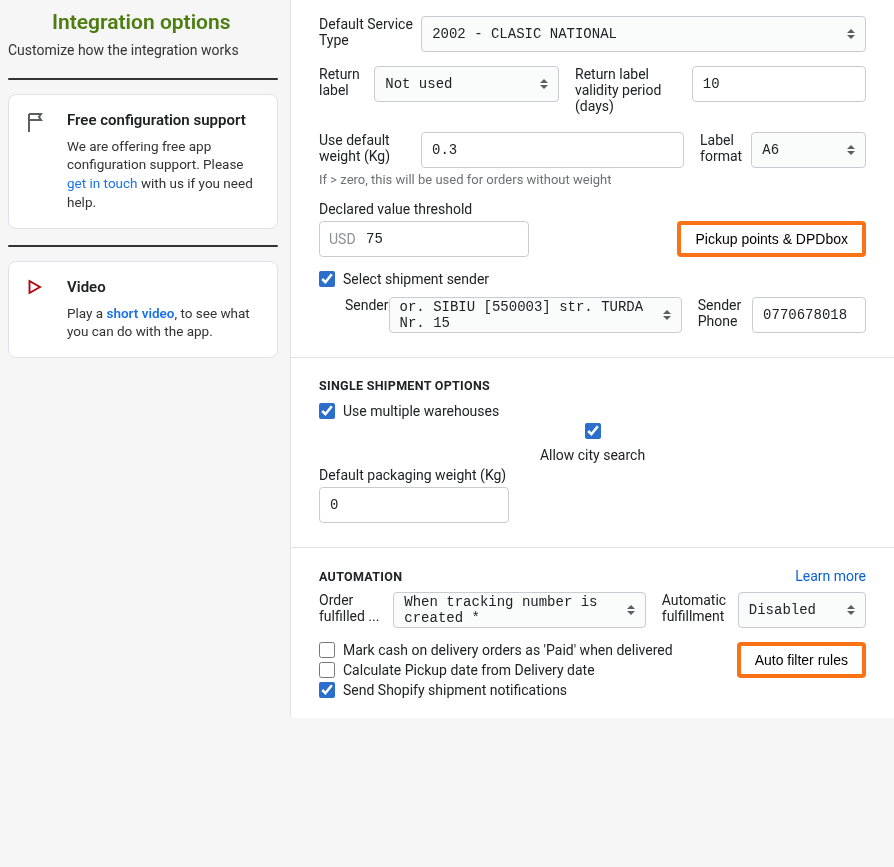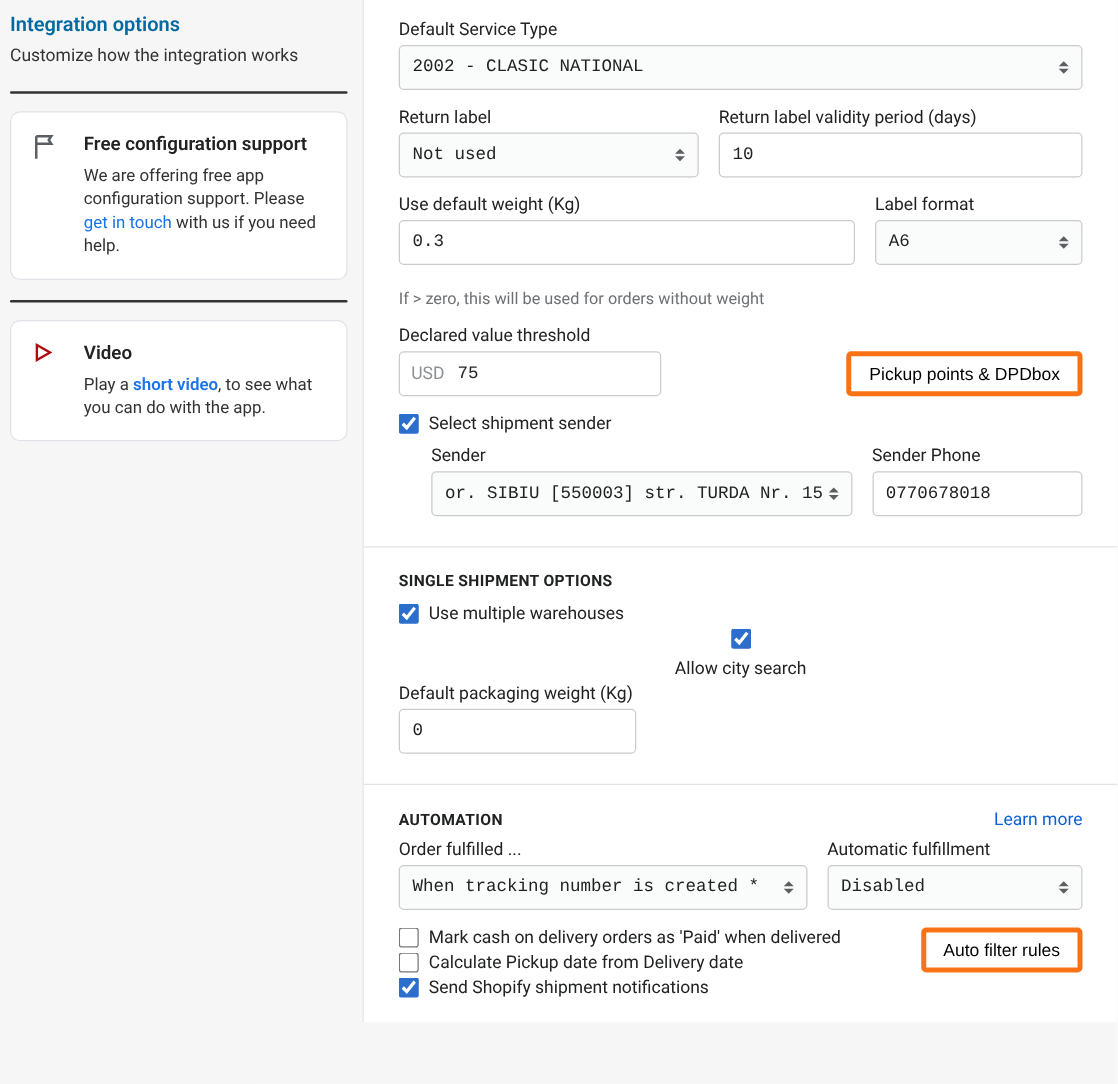--- a/index.html
+++ b/index.html
@@ -6,21 +6,21 @@
   body {
     font-family: -apple-system, BlinkMacSystemFont, "Segoe UI", Roboto, sans-serif;
     font-size: 14px;
     color: #202223;
     background: #f6f6f7;
     width: 894px;
   }
   .layout { display: flex; }
   .sidebar { width: 290px; padding: 10px 8px 0 8px; }
   .main { flex: 1; background: #fff; border-left: 1px solid #e1e3e5; padding: 16px 28px; }
-  .side-title { font-size: 16px; font-weight: 600; margin-bottom: 8px; color:#0369a1;}
+  .side-title { font-size: 21px; font-weight: 600; margin-bottom: 8px; color:#4d7c0f;margin-left:44px;}
   .side-sub { font-size: 14px; color: #333; margin-bottom: 20px; }
   .side-divider { height: 2px; background: #333; width: 270px; margin: 10px 0 14px 0; border-radius: 1px; }
   .side-card {
     border: 1px solid #dfe3e8;
     border-radius: 8px;
     background: #fff;
     padding: 16px;
     display: flex;
     gap: 14px;
     width: 270px;
@@ -30,21 +30,21 @@
   .side-card .icon-col { width: 28px; flex-shrink: 0; }
   .side-card h3 { font-size: 15px; font-weight: 600; margin-bottom: 6px; line-height: 1.3; }
   .side-card p { font-size: 13.5px; color: #333; line-height: 1.4; }
   .side-card a { color: #1a73e8; text-decoration: none; }
   .side-card a.bold { font-weight: 600; color: #1a73e8; }
   svg.flag-icon { width: 24px; height: 24px; stroke:#5c5f62; fill:none; stroke-width:2;}
   svg.play-icon { width: 18px; height: 18px; stroke:#b3060a; fill:none; stroke-width:2.5;}
 
   .fld-label { font-size: 14px; color: #202223; margin-bottom: 4px; display:block;}
   .row { display: flex; gap: 16px; margin-bottom: 14px; }
-  .col { flex: 1; display: flex; flex-direction: column; }
+  .col { flex: 1; display: flex; }
   .input, .select {
     border: 1px solid #c9cccf;
     border-radius: 4px;
     background: #fff;
     height: 36px;
     padding: 0 10px;
     font-size: 14px;
     color: #202223;
     width: 100%;
     font-family: Liberation Mono, monospace;
@@ -55,21 +55,21 @@
     align-items:center;
     background: #fafbfb;
   }
   .select .chev {
     position: absolute; right: 10px; top: 50%; transform: translateY(-50%);
     display:flex; flex-direction:column; gap:2px;
   }
   .chev::before { content:""; border-left:4px solid transparent; border-right:4px solid transparent; border-bottom:4px solid #5c5f62;}
   .chev::after { content:""; border-left:4px solid transparent; border-right:4px solid transparent; border-top:4px solid #5c5f62;}
   .input[readonly], .readonly { color:#8c9196; background:#fff;}
-  .hint { font-size: 13px; color: #6d7175; margin-top: 20px; }
+  .hint { font-size: 13px; color: #6d7175; margin-top: 4px; }
   .prefix-wrap { position: relative; width: 210px;}
   .prefix-wrap .prefix { position:absolute; left:10px; top:50%; transform:translateY(-50%); color:#8c9196; font-size:14px;}
   .prefix-wrap .input { padding-left: 46px;}
   .btn-outline {
     border: 4px solid #f97316;
     background: #fff;
     border-radius: 4px;
     height: 36px;
     padding: 0 14px;
     font-size: 14px;

